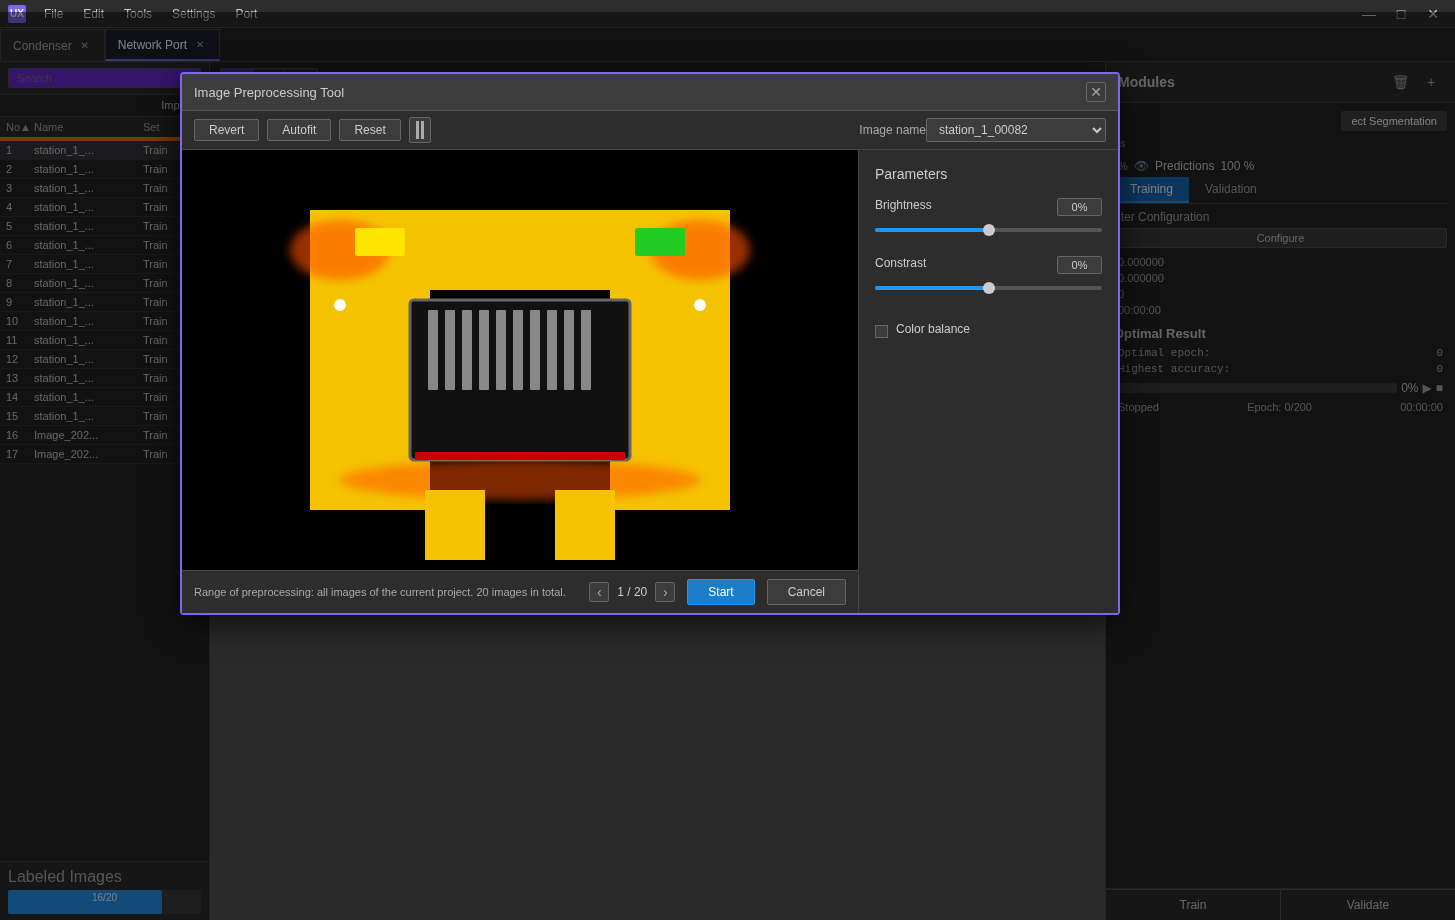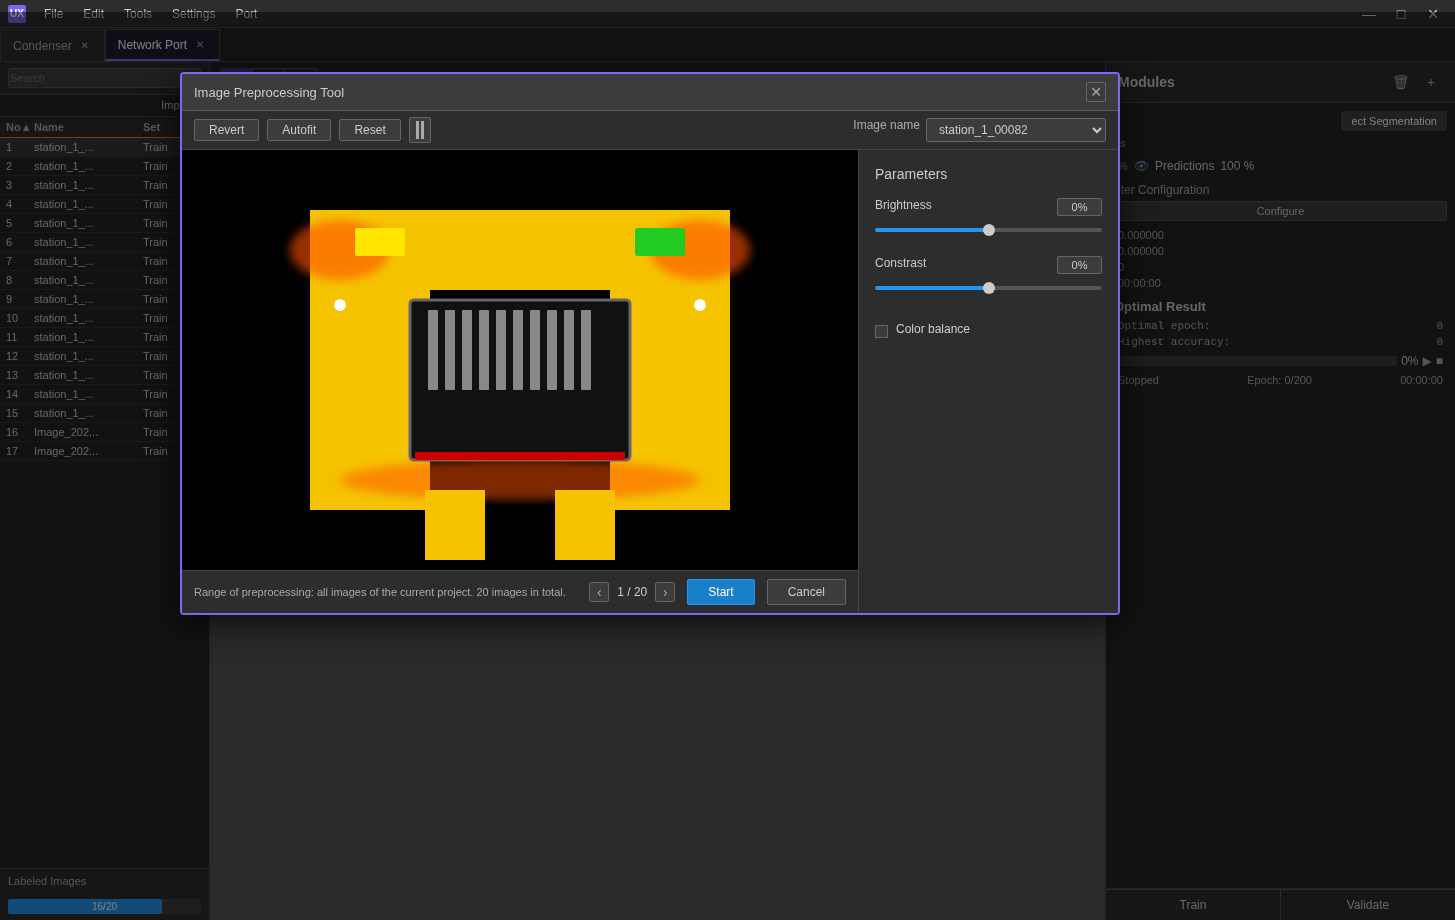--- a/index.html
+++ b/index.html
@@ -94,72 +94,72 @@
       flex-direction: column;
     }
     .search-bar {
       display: flex;
       align-items: center;
       padding: 6px 8px;
       background: #2d2d2d;
       border-bottom: 1px solid #444;
     }
     .search-input {
-      background: #404040;
+      background: #6d28d9;
       border: 1px solid #555;
       color: #ccc;
-      padding: 3px 1px;
+      padding: 3px 8px;
       font-size: 11px;
       width: 100%;
       border-radius: 2px;
     }
     .import-bar {
       display: flex;
       align-items: center;
       justify-content: flex-end;
       padding: 4px 8px;
       border-bottom: 1px solid #444;
     }
     .import-btn {
       color: #ccc; font-size: 11px; cursor: pointer;
       display: flex; align-items: center; gap: 2px;
     }
     .table-header {
       display: grid;
       grid-template-columns: 28px 1fr 60px;
       padding: 4px 6px;
       background: #2d2d2d;
-      border-bottom: 1px solid #f97316;
+      border-bottom: 4px solid #f97316;
       font-size: 11px;
-      font-weight: bold;
+      font-weight: normal;
       color: #aaa;
     }
     .table-body {
       overflow-y: auto;
       flex: 1;
     }
     .table-row {
       display: grid;
       grid-template-columns: 28px 1fr 60px;
       padding: 3px 6px;
       font-size: 11px;
       border-bottom: 1px solid #333;
       align-items: center;
     }
     .table-row.selected { background: #37373d; }
     .labeled-section {
       padding: 6px 8px;
       border-top: 1px solid #444;
       background: #2d2d2d;
     }
-    .labeled-title { font-size: 11px; color: #aaa; margin-bottom: 12px; }
+    .labeled-title { font-size: 16px; color: #aaa; margin-bottom: 4px; }
     .progress-bar-outer {
       background: #3c3c3c;
       border-radius: 2px;
-      height: 15px;
+      height: 24px;
       position: relative;
     }
     .progress-bar-inner {
       background: #2196f3;
       height: 100%;
       border-radius: 2px;
     }
     .progress-text {
       position: absolute;
       top: 0; left: 50%;
@@ -394,21 +394,21 @@
       border: 1px solid #666;
       padding: 3px 6px;
       background: #3c3c3c;
       border-radius: 2px;
     }
     .split-bar {
       width: 3px; height: 18px; background: #aaa;
     }
     .img-name-group {
       margin-left: auto;
-      display: flex; gap: 6px;
+      display: flex; align-items: center; 
     }
     .img-name-label { color: #aaa; font-size: 12px; }
     .img-name-select {
       background: #3c3c3c;
       border: 1px solid #666;
       color: #ccc;
       padding: 3px 8px;
       font-size: 12px;
       border-radius: 2px;
       min-width: 180px;
@@ -728,20 +728,24 @@
       <div style="display:flex; align-items:center; justify-content:flex-end; margin-bottom:6px;">
         <div class="segment-btn">ect Segmentation</div>
       </div>
       <div style="font-size:11px; color:#aaa; margin-bottom:6px;">gs</div>
       <div class="confidence-row">
         <span class="pct-label">%</span>
         <span class="eye-icon">👁</span>
         <span>Predictions</span>
         <span>100 %</span>
       </div>
+      <div class="tab-row">
+        <div class="rtab active">Training</div>
+        <div class="rtab">Validation</div>
+      </div>
       <div class="section-label">eter Configuration</div>
       <div class="config-btn">Configure</div>
       <div class="param-row">
         <span>0.000000</span>
       </div>
       <div class="param-row">
         <span>0.000000</span>
       </div>
       <div class="param-row">
         <span>0</span>

